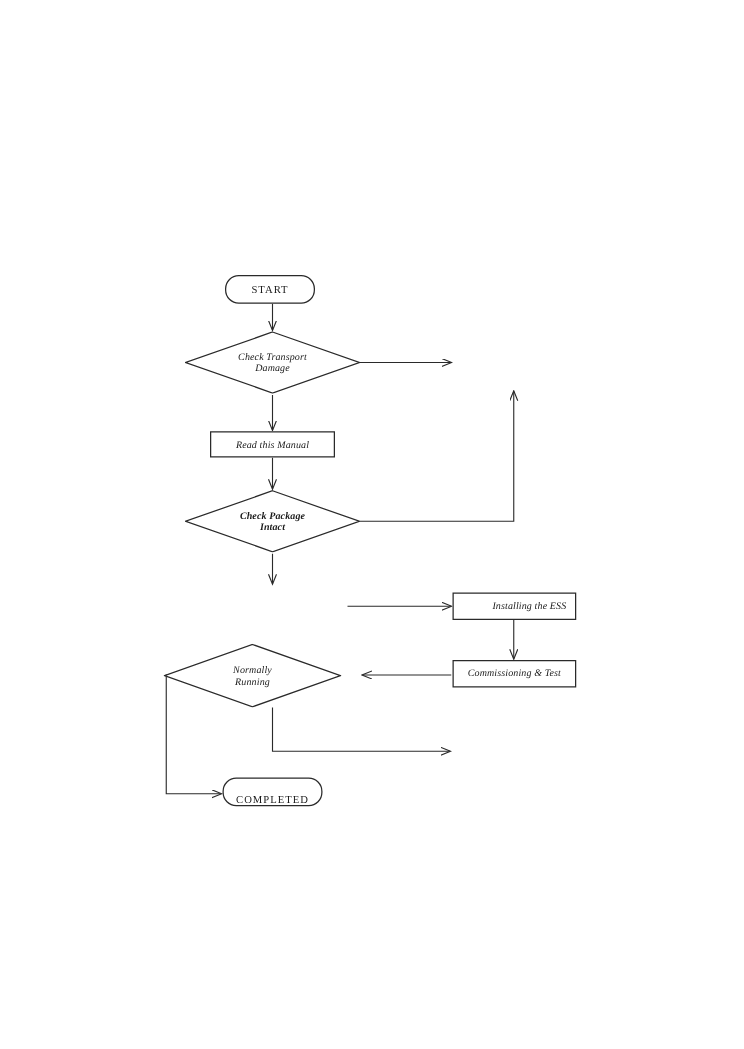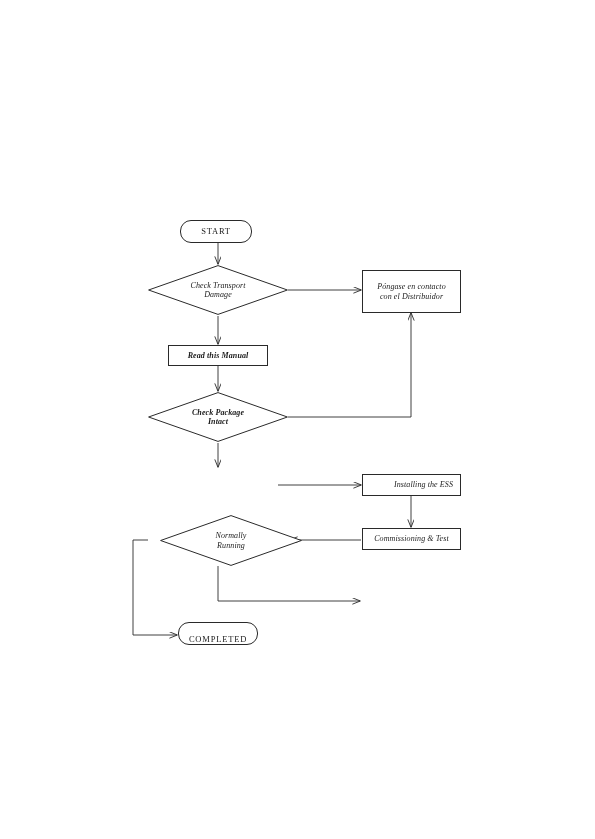--- a/index.html
+++ b/index.html
@@ -69,47 +69,41 @@
   <div class="node dec" style="left:148px;top:265px;width:140px;height:50px;">
     <svg class="dshape" viewBox="0 0 140 50" preserveAspectRatio="none">
       <polygon points="70,0.6 139.4,25 70,49.4 0.6,25" fill="#ffffff" stroke="#2a2a2a" stroke-width="1" vector-effect="non-scaling-stroke"></polygon>
     </svg>
     <span class="lbl">
       <span>Check Transport</span><br>
       <span>Damage</span>
     </span>
   </div>
 
-  <div class="node proc" style="left:362px;top:270px;width:99px;height:43px;">
-    <span class="lbl">
-      <span>Póngase en contacto</span><br>
-      <span>con el Distribuidor</span>
-    </span>
-  </div>
 
-  <div class="node proc" style="left:168px;top:345px;width:100px;height:21px;font-weight:bold;">
+  <div class="node proc" style="left:168px;top:345px;width:100px;height:21px;">
     <span class="lbl">Read this Manual</span>
   </div>
 
   <div class="node dec" style="left:148px;top:392px;width:140px;height:50px;font-weight:bold;">
     <svg class="dshape" viewBox="0 0 140 50" preserveAspectRatio="none">
       <polygon points="70,0.6 139.4,25 70,49.4 0.6,25" fill="#ffffff" stroke="#2a2a2a" stroke-width="1" vector-effect="non-scaling-stroke"></polygon>
     </svg>
     <span class="lbl">
       <span>Check Package</span><br>
       <span>Intact</span>
     </span>
   </div>
 
 
   <div class="node proc" style="left:362px;top:474px;width:99px;height:22px;padding-left:24px;">
     <span class="lbl">Installing the ESS</span>
   </div>
 
-  <div class="node dec" style="left:160px;top:515px;width:142px;height:51px;">
+  <div class="node dec" style="left:131px;top:515px;width:142px;height:51px;">
     <svg class="dshape" viewBox="0 0 142 51" preserveAspectRatio="none">
       <polygon points="71,0.6 141.4,25.5 71,50.4 0.6,25.5" fill="#ffffff" stroke="#2a2a2a" stroke-width="1" vector-effect="non-scaling-stroke"></polygon>
     </svg>
     <span class="lbl">
       <span>Normally</span><br>
       <span>Running</span>
     </span>
   </div>
 
   <div class="node proc" style="left:362px;top:528px;width:99px;height:22px;">

